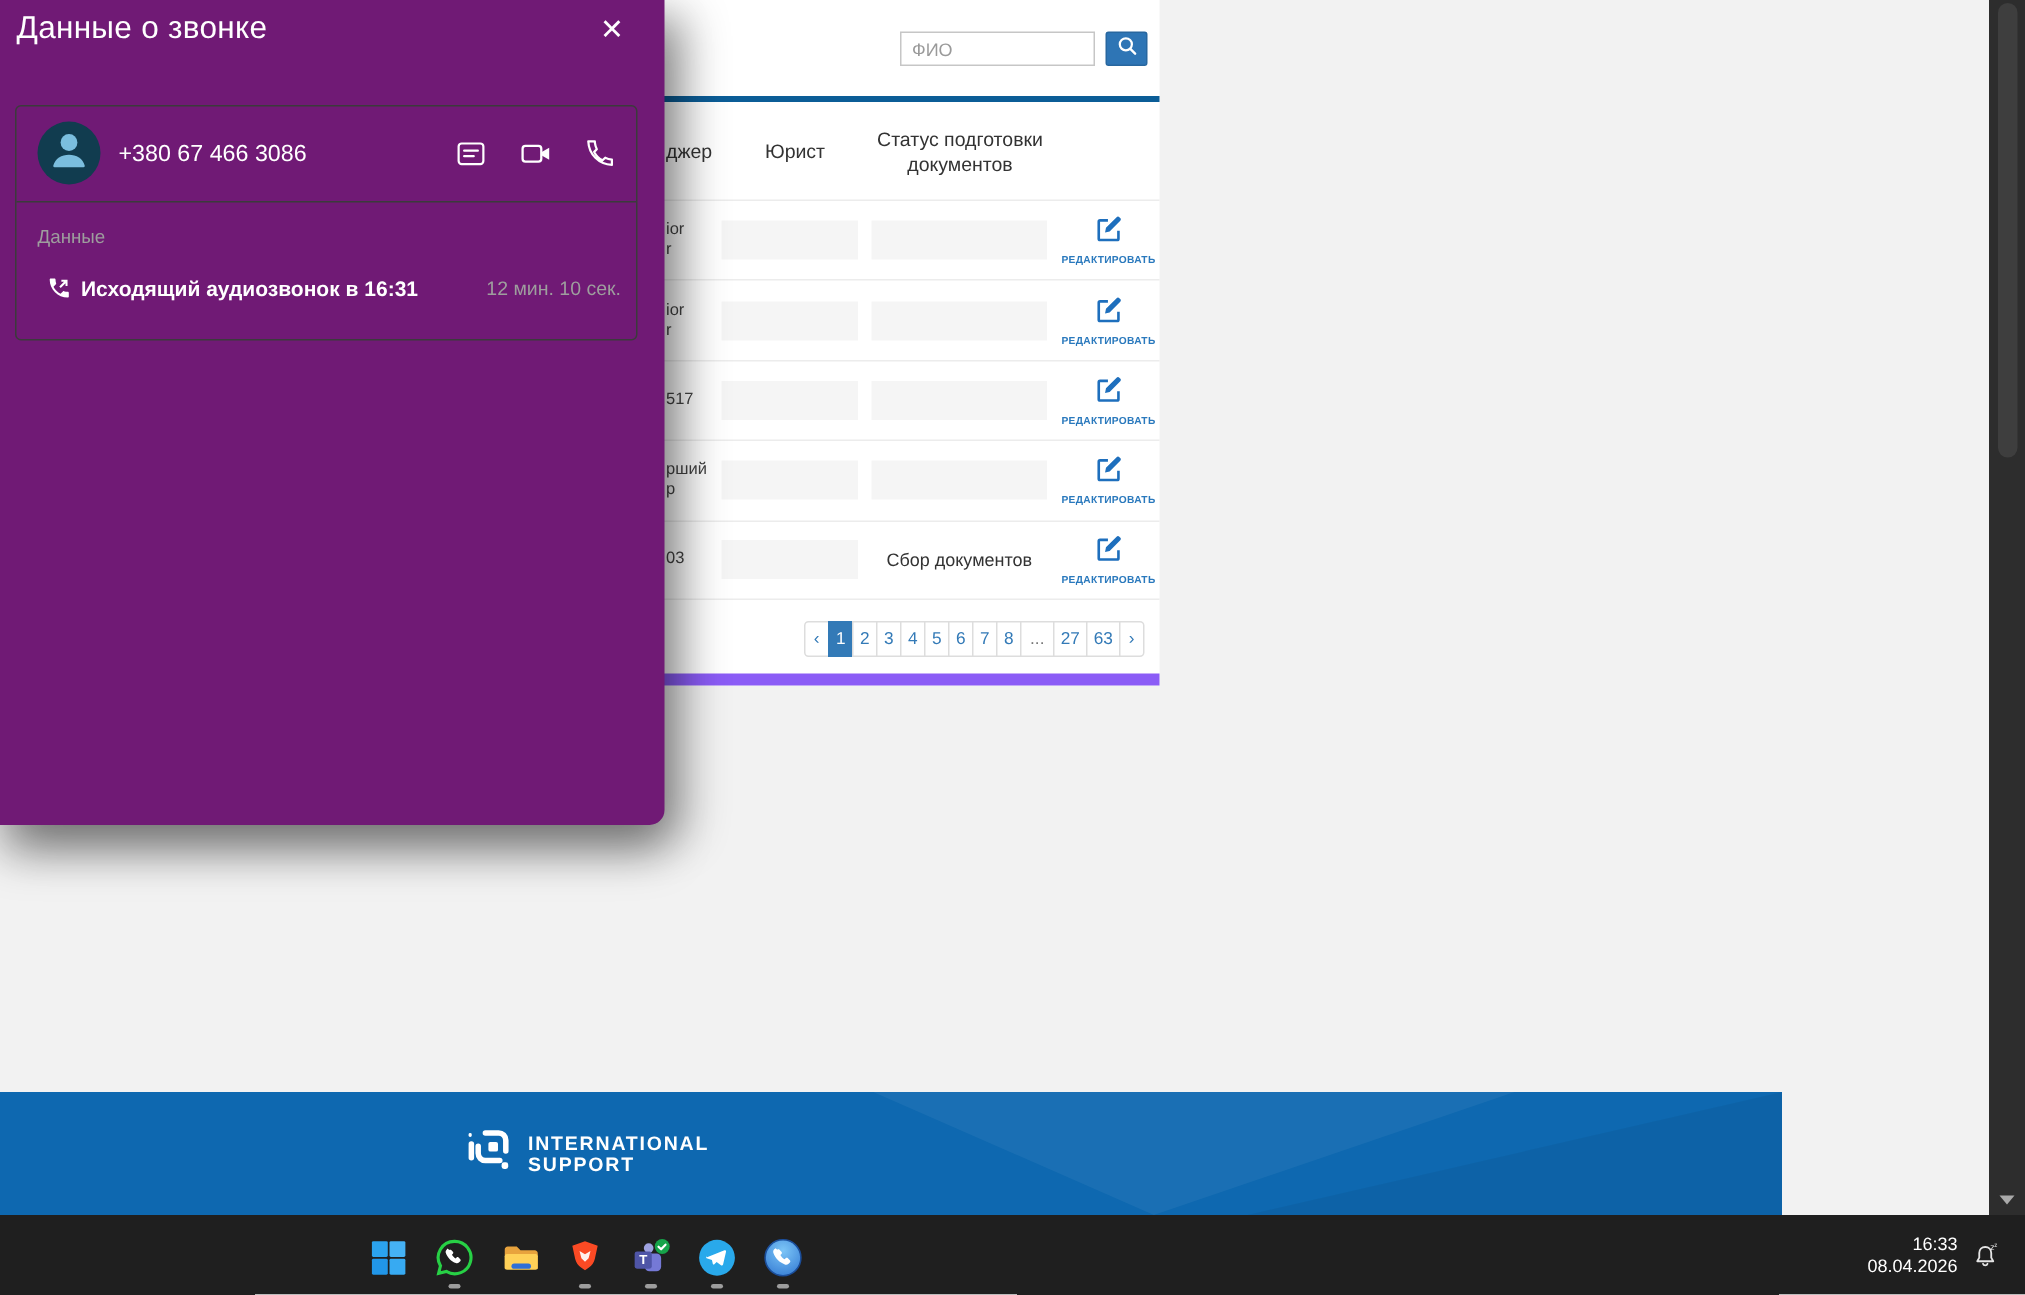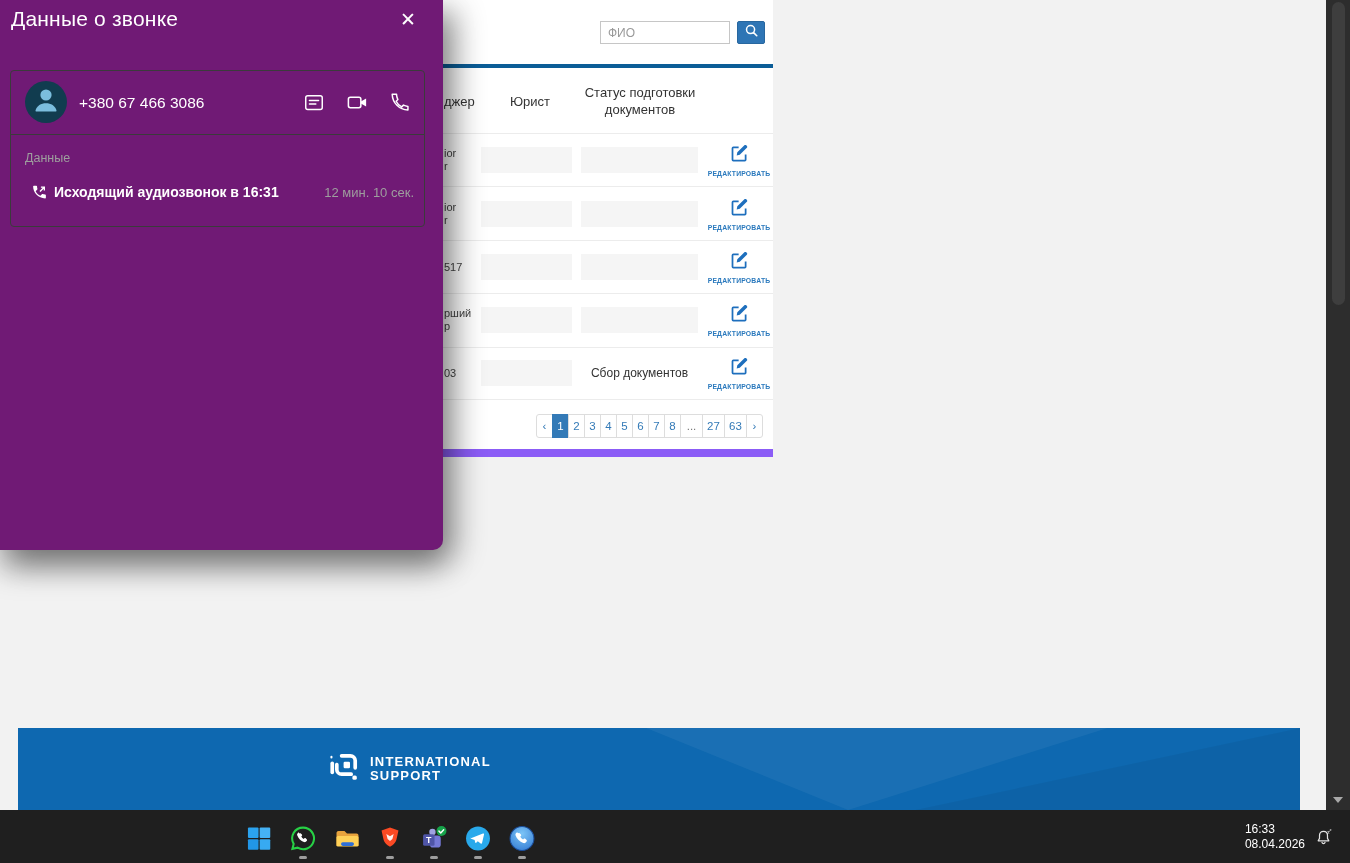--- a/index.html
+++ b/index.html
@@ -61,21 +61,21 @@
   .cp-divider { position:absolute; left:0; right:0; top:63px; height:1px; background:#3b3b3b; }
   .cp-day { position:absolute; left:14px; top:80px; font-size:12.5px; color:#9e9e9e; }
   .cp-entry { position:absolute; left:0; right:0; top:106px; height:30px; }
   .cp-entry-icon { position:absolute; left:20px; top:50%; transform:translateY(-50%); display:flex; }
   .cp-entry-text { position:absolute; left:43px; top:50%; transform:translateY(-50%);
                    font-size:14px; font-weight:600; }
   .cp-entry-dur { position:absolute; right:10px; top:50%; transform:translateY(-50%);
                   font-size:13px; color:#9e9e9e; }
 
   
-  .footer { position:absolute; left:18px; top:728px; width:1282px; height:82px; background:#0e68b0; overflow:hidden;padding-left:48px; }
+  .footer { position:absolute; left:0; top:728px; width:1188px; height:82px; background:#0e68b0; overflow:hidden;padding-left:48px; }
   .footer:before { content:""; position:absolute; left:40%; top:0; width:45%; height:100%;
                    background:rgba(255,255,255,.05); clip-path:polygon(20% 0,100% 0,55% 100%); }
   .footer:after { content:""; position:absolute; right:0; top:0; width:30%; height:100%;
                   background:rgba(0,0,0,.05); clip-path:polygon(100% 0,100% 100%,0 100%); }
   .brand { position:absolute; left:310px; top:50%; transform:translateY(-50%);
            display:flex; align-items:center; gap:10px; z-index:2; }
   .brand-text { color:#fff; font-size:13px; font-weight:bold; letter-spacing:1.2px; line-height:14px; }
 
   
   .scrollbar { position:absolute; right:0; top:0; width:24px; height:810px; background:#2d2d2d; z-index:6; }
@@ -85,21 +85,21 @@
   .sb-down:before { content:""; position:absolute; left:1px; top:2px; border-left:5.5px solid transparent;
                     border-right:5.5px solid transparent; border-top:6px solid #a9a9a9; }
 
   
   .taskbar { position:absolute; left:0; top:810px; width:1350px; height:53px; background:#1f1f1f; z-index:7; }
   .tb-icon { position:absolute; top:15px; width:27px; height:27px; cursor:pointer;
              transform:translateX(-50%); display:flex; align-items:center; justify-content:center; }
   .tb-pill { position:absolute; top:46px; width:8px; height:3px; border-radius:2px; background:#9d9d9d;
              transform:translateX(-50%); }
   .tb-clock { position:absolute; right:45px; top:50%; transform:translateY(-50%);
-              color:#fff; font-size:12px; line-height:15px; cursor:pointer; }
+              text-align:right; color:#fff; font-size:12px; line-height:15px; cursor:pointer; }
   .tb-bell { position:absolute; right:17px; top:50%; transform:translateY(-50%); cursor:pointer; display:flex; }
 </style>
 </head>
 <body>
 
 <div class="screen">
 
   <div class="content-card">
     <div class="search-wrap">
       <input class="search-input" type="text" placeholder="ФИО" style="">

